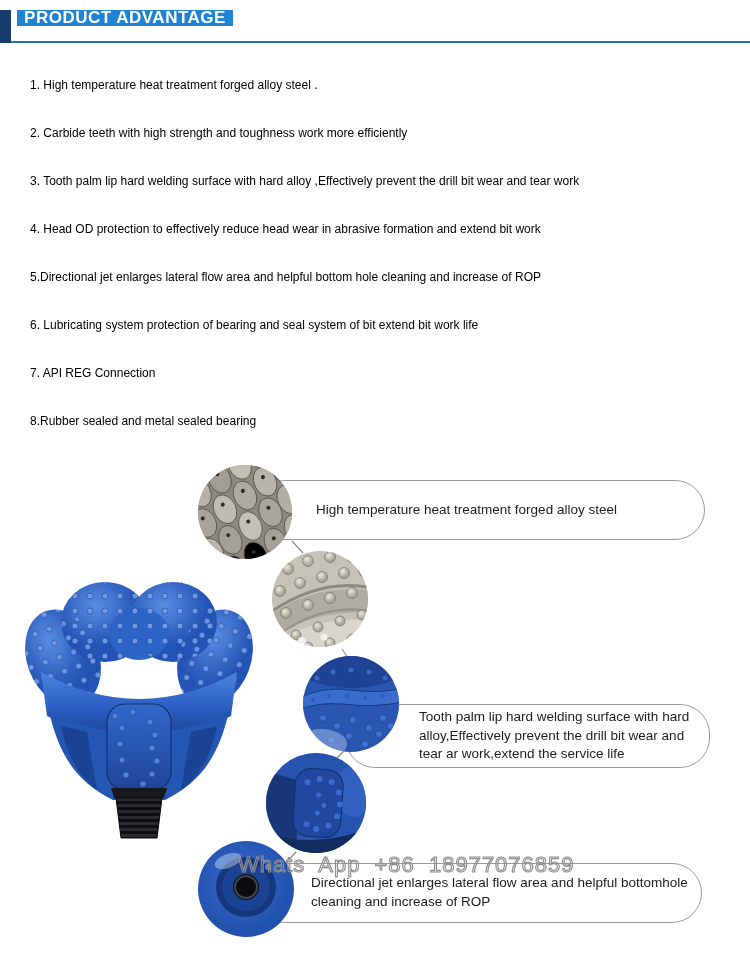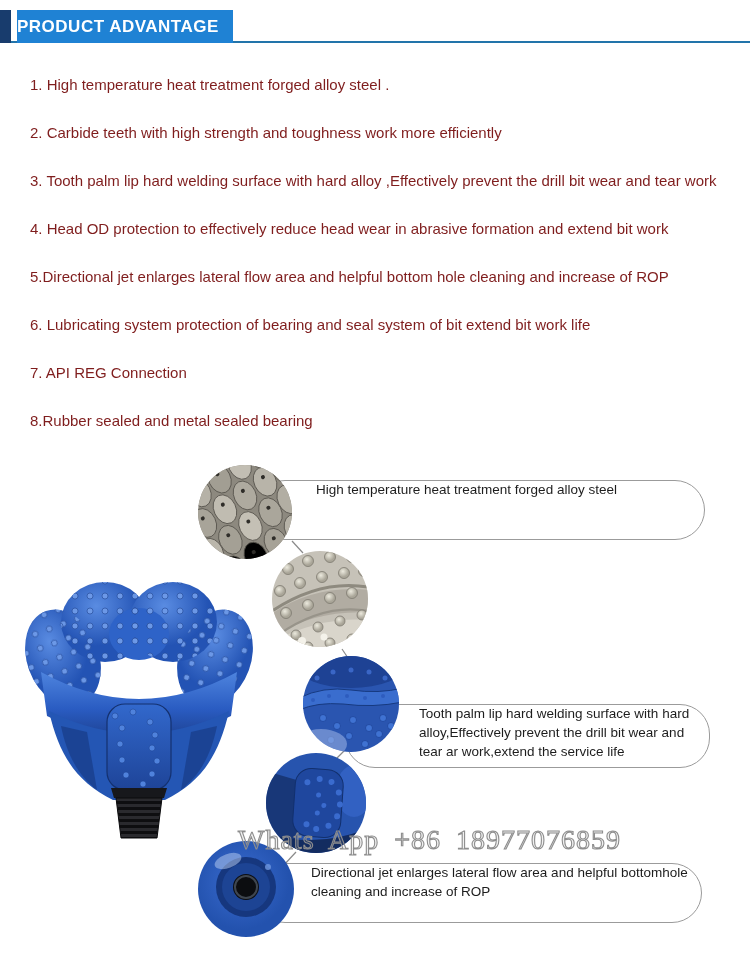--- a/index.html
+++ b/index.html
@@ -2,35 +2,35 @@
 <html><head>
 <meta charset="utf-8">
 <style>
   html,body{margin:0;padding:0;background:#fff;}
   .page{position:relative;width:750px;height:970px;background:#ffffff;overflow:hidden;
         font-family:"Liberation Sans",sans-serif;color:#1f1f1f;}
 
   
   .rule{position:absolute;left:0;top:41px;width:750px;height:2px;background:#2274aa;}
   .bar-dark{position:absolute;left:0;top:10px;width:11px;height:33px;background:#183c6d;}
-  .banner{position:absolute;left:17px;top:10px;width:216px;height:33px;background:#1f82d4;
-          display:flex;align-items:center;justify-content:flex-start;}
+  .banner{position:absolute;left:17px;top:10px;width:216px;height:16px;background:#1f82d4;
+          display:flex;align-items:center;justify-content:center;}
   .banner span{color:#ffffff;font-size:17px;font-weight:600;letter-spacing:.5px;}
 
   
   .advantages{position:absolute;left:30px;top:77px;width:715px;}
-  .advantages .adv{position:absolute;left:0;white-space:nowrap;font-size:15px;line-height:16px;color:#7f1d1d;}
+  .advantages .adv{position:absolute;left:0;white-space:nowrap;font-size:12px;line-height:16px;color:#000000;}
   .adv:nth-child(1){top:0;}   .adv:nth-child(2){top:48px;}
   .adv:nth-child(3){top:96px;} .adv:nth-child(4){top:144px;}
   .adv:nth-child(5){top:192px;}.adv:nth-child(6){top:240px;}
   .adv:nth-child(7){top:288px;}.adv:nth-child(8){top:336px;}
 
   
   .bubble{position:absolute;border:1px solid #9b9b9b;border-radius:30px;background:#fff;
-          display:flex;z-index:1;}
+          display:flex;align-items:center;z-index:1;}
   .bubble span{font-size:13.5px;line-height:1.4;color:#1d1d1d;}
   #b1{left:255px;top:480px;width:448px;height:58px;}  #b1 span{padding-left:60px;padding-right:14px;}
   #b2{left:320px;top:568px;width:387px;height:60px;}  #b2 span{padding-left:63px;padding-right:14px;}
   #b3{left:345px;top:670px;width:363px;height:62px;margin-top:34px;}  #b3 span{padding-left:73px;padding-right:12px;}
   #b4{left:330px;top:775px;width:378px;height:58px;}  #b4 span{padding-left:58px;padding-right:12px;}
   #b5{left:255px;top:863px;width:445px;height:58px;}  #b5 span{padding-left:55px;padding-right:10px;}
 
   
   .photo{position:absolute;border-radius:50%;overflow:hidden;z-index:3;}
   .photo svg{display:block;width:100%;height:100%;}
@@ -40,22 +40,22 @@
   #c4{left:266px;top:753px;width:100px;height:100px;}
   #c5{left:198px;top:841px;width:96px;height:96px;}
 
   .connectors{position:absolute;left:0;top:0;z-index:2;pointer-events:none;}
 
   
   .main-photo{position:absolute;left:25px;top:576px;width:228px;height:266px;z-index:2;}
   .main-photo svg{display:block;width:100%;height:100%;}
 
   
-  .watermark{position:absolute;left:238px;top:824px;z-index:4;
-             font-family:Liberation Serif, serif;font-size:28px;letter-spacing:1px;word-spacing:7px;
+  .watermark{position:absolute;left:238px;top:852px;z-index:4;
+             font-family:Liberation Sans, sans-serif;font-size:22px;letter-spacing:1px;word-spacing:7px;
              color:rgba(160,160,160,0.15);-webkit-text-stroke:1.1px #8e8e8e;white-space:nowrap;}
 </style>
 </head>
 <body>
 
 <div class="page">
 
   <div class="rule"></div>
   <div class="bar-dark"></div>
   <div class="banner">

